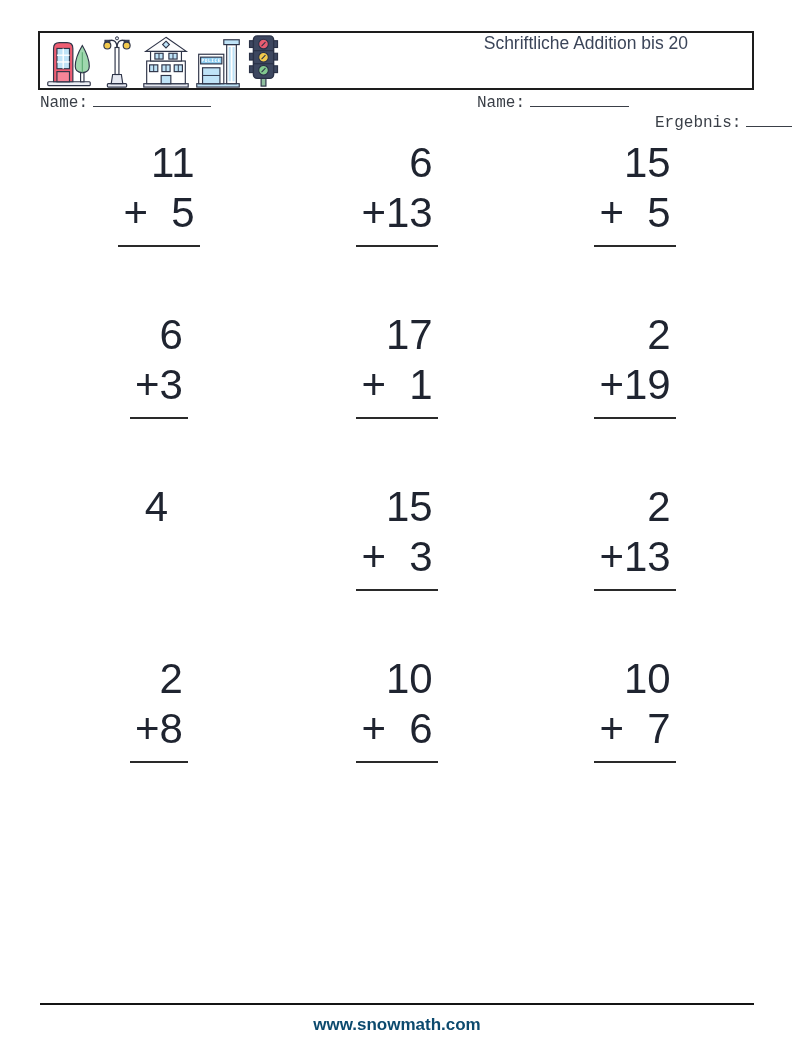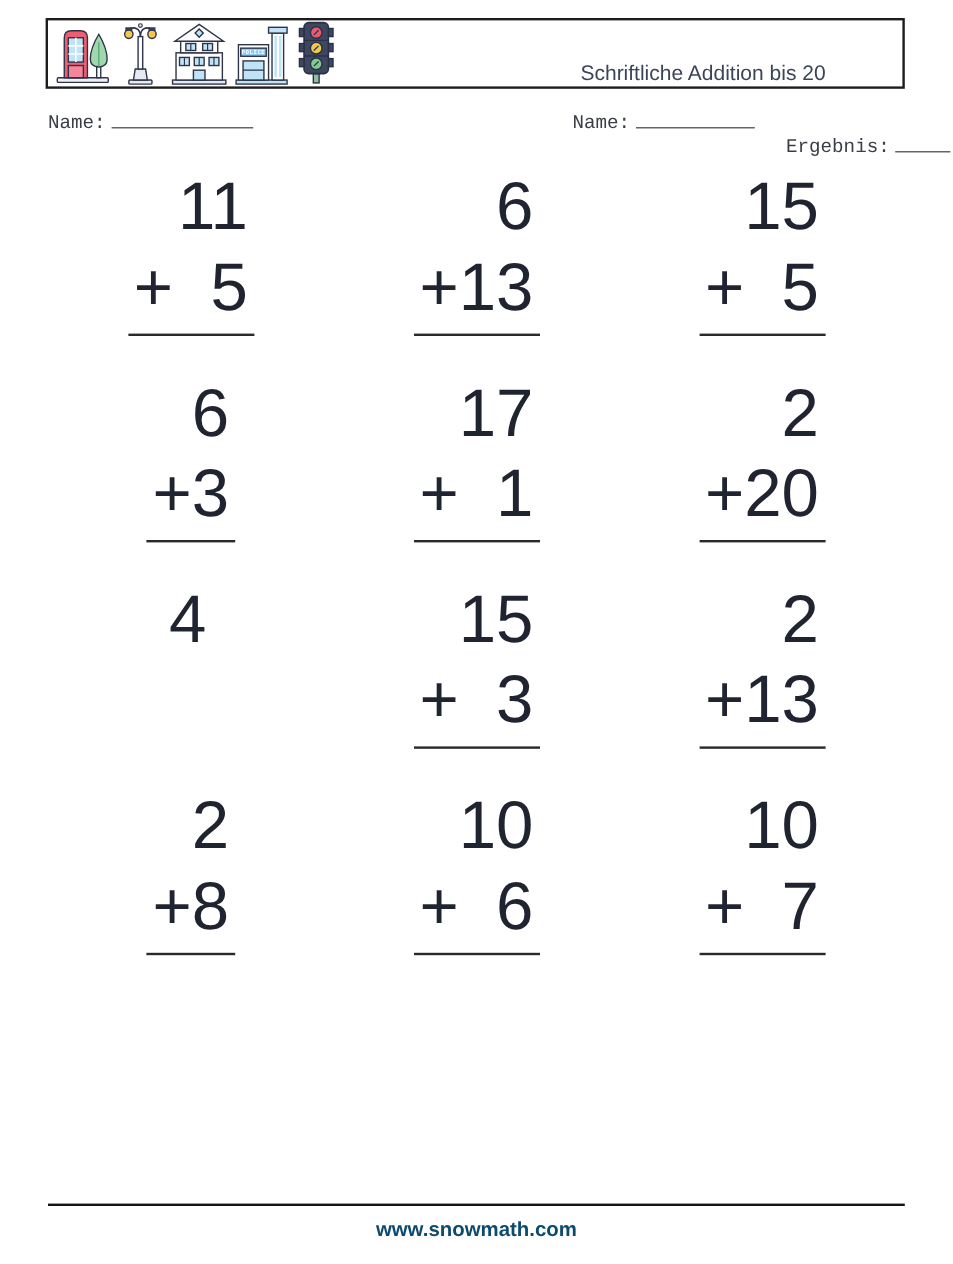--- a/index.html
+++ b/index.html
@@ -6,25 +6,25 @@
   body {
     width:794px; height:1053px;
     background:#ffffff;
     font-family:"Liberation Sans","DejaVu Sans",sans-serif;
     position:relative; overflow:hidden;
     color:#1f2430;
   }
 
   
   .header-box {
-    position:absolute; left:38px; top:15px;
+    position:absolute; left:38px; top:31px;
     width:716px; height:59px;
     border:2px solid #1d1d1d;
     box-sizing:border-box;
-    display:flex; align-items:flex-end;
+    display:flex; align-items:flex-start;
     background:#fff;
   }
   .icon-strip { display:flex; align-items:center; gap:5px; padding-left:6px; }
   .icon-strip svg { display:block; }
   .header-title {
     margin-left:auto; margin-right:64px;
     font-size:17.5px; color:#3b4559;
     white-space:nowrap;
   }
 
@@ -44,21 +44,21 @@
   .blank-datum { width:99px; }
   .blank-ergebnis { width:46px; }
 
   
   .problems {
     position:absolute; left:40px; top:132px; width:714px;
     display:grid; grid-template-columns:repeat(3,1fr);
     grid-auto-rows:172px; justify-items:center; align-items:start;
   }
   .problem {
-    font-size:56px; line-height:1.2;
+    font-size:42px; line-height:1.2;
     text-align:right; padding-top:6px;
     color:#1f2430;
   }
   .p-top { padding-right:5px; }
   .p-bottom {
     display:inline-block;
     padding:0 5px 6px 5px;
     border-bottom:2.5px solid #2a2a2a;
     white-space:pre;
   }
@@ -188,21 +188,21 @@
   <div class="problem">
     <div class="p-top">6</div>
     <span class="p-bottom">+3</span>
   </div>
   <div class="problem">
     <div class="p-top">17</div>
     <span class="p-bottom">+ 1</span>
   </div>
   <div class="problem">
     <div class="p-top">2</div>
-    <span class="p-bottom">+20</span>
+    <span class="p-bottom">+19</span>
   </div>
   <div class="problem">
     <div class="p-top">4</div>
   </div>
   <div class="problem">
     <div class="p-top">15</div>
     <span class="p-bottom">+ 3</span>
   </div>
   <div class="problem">
     <div class="p-top">2</div>

